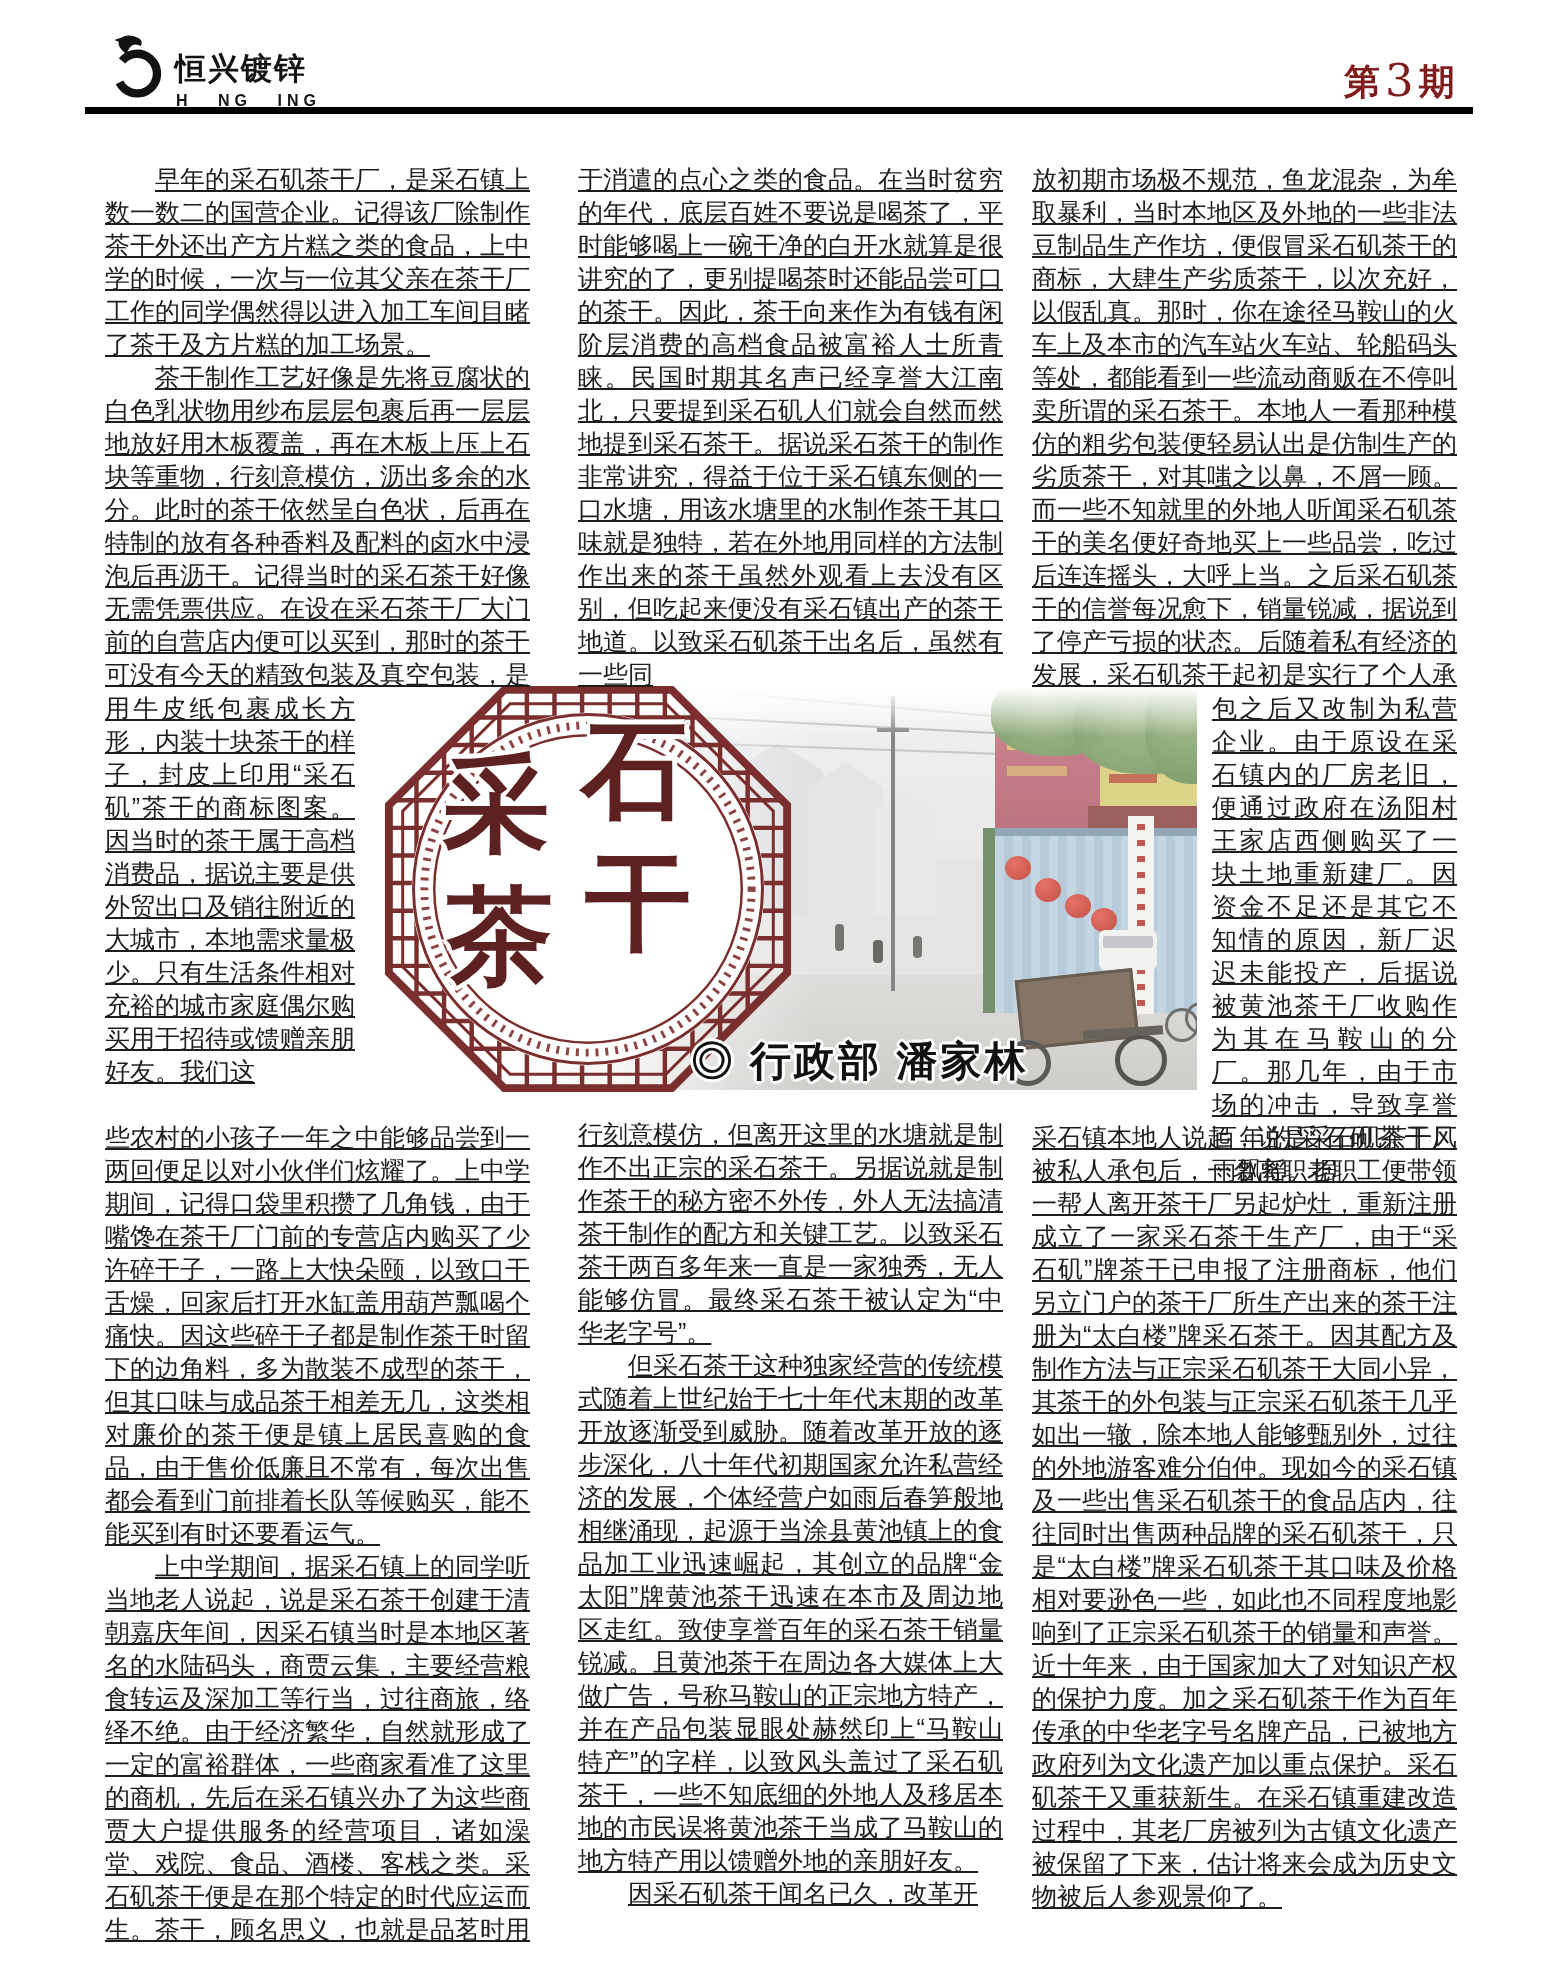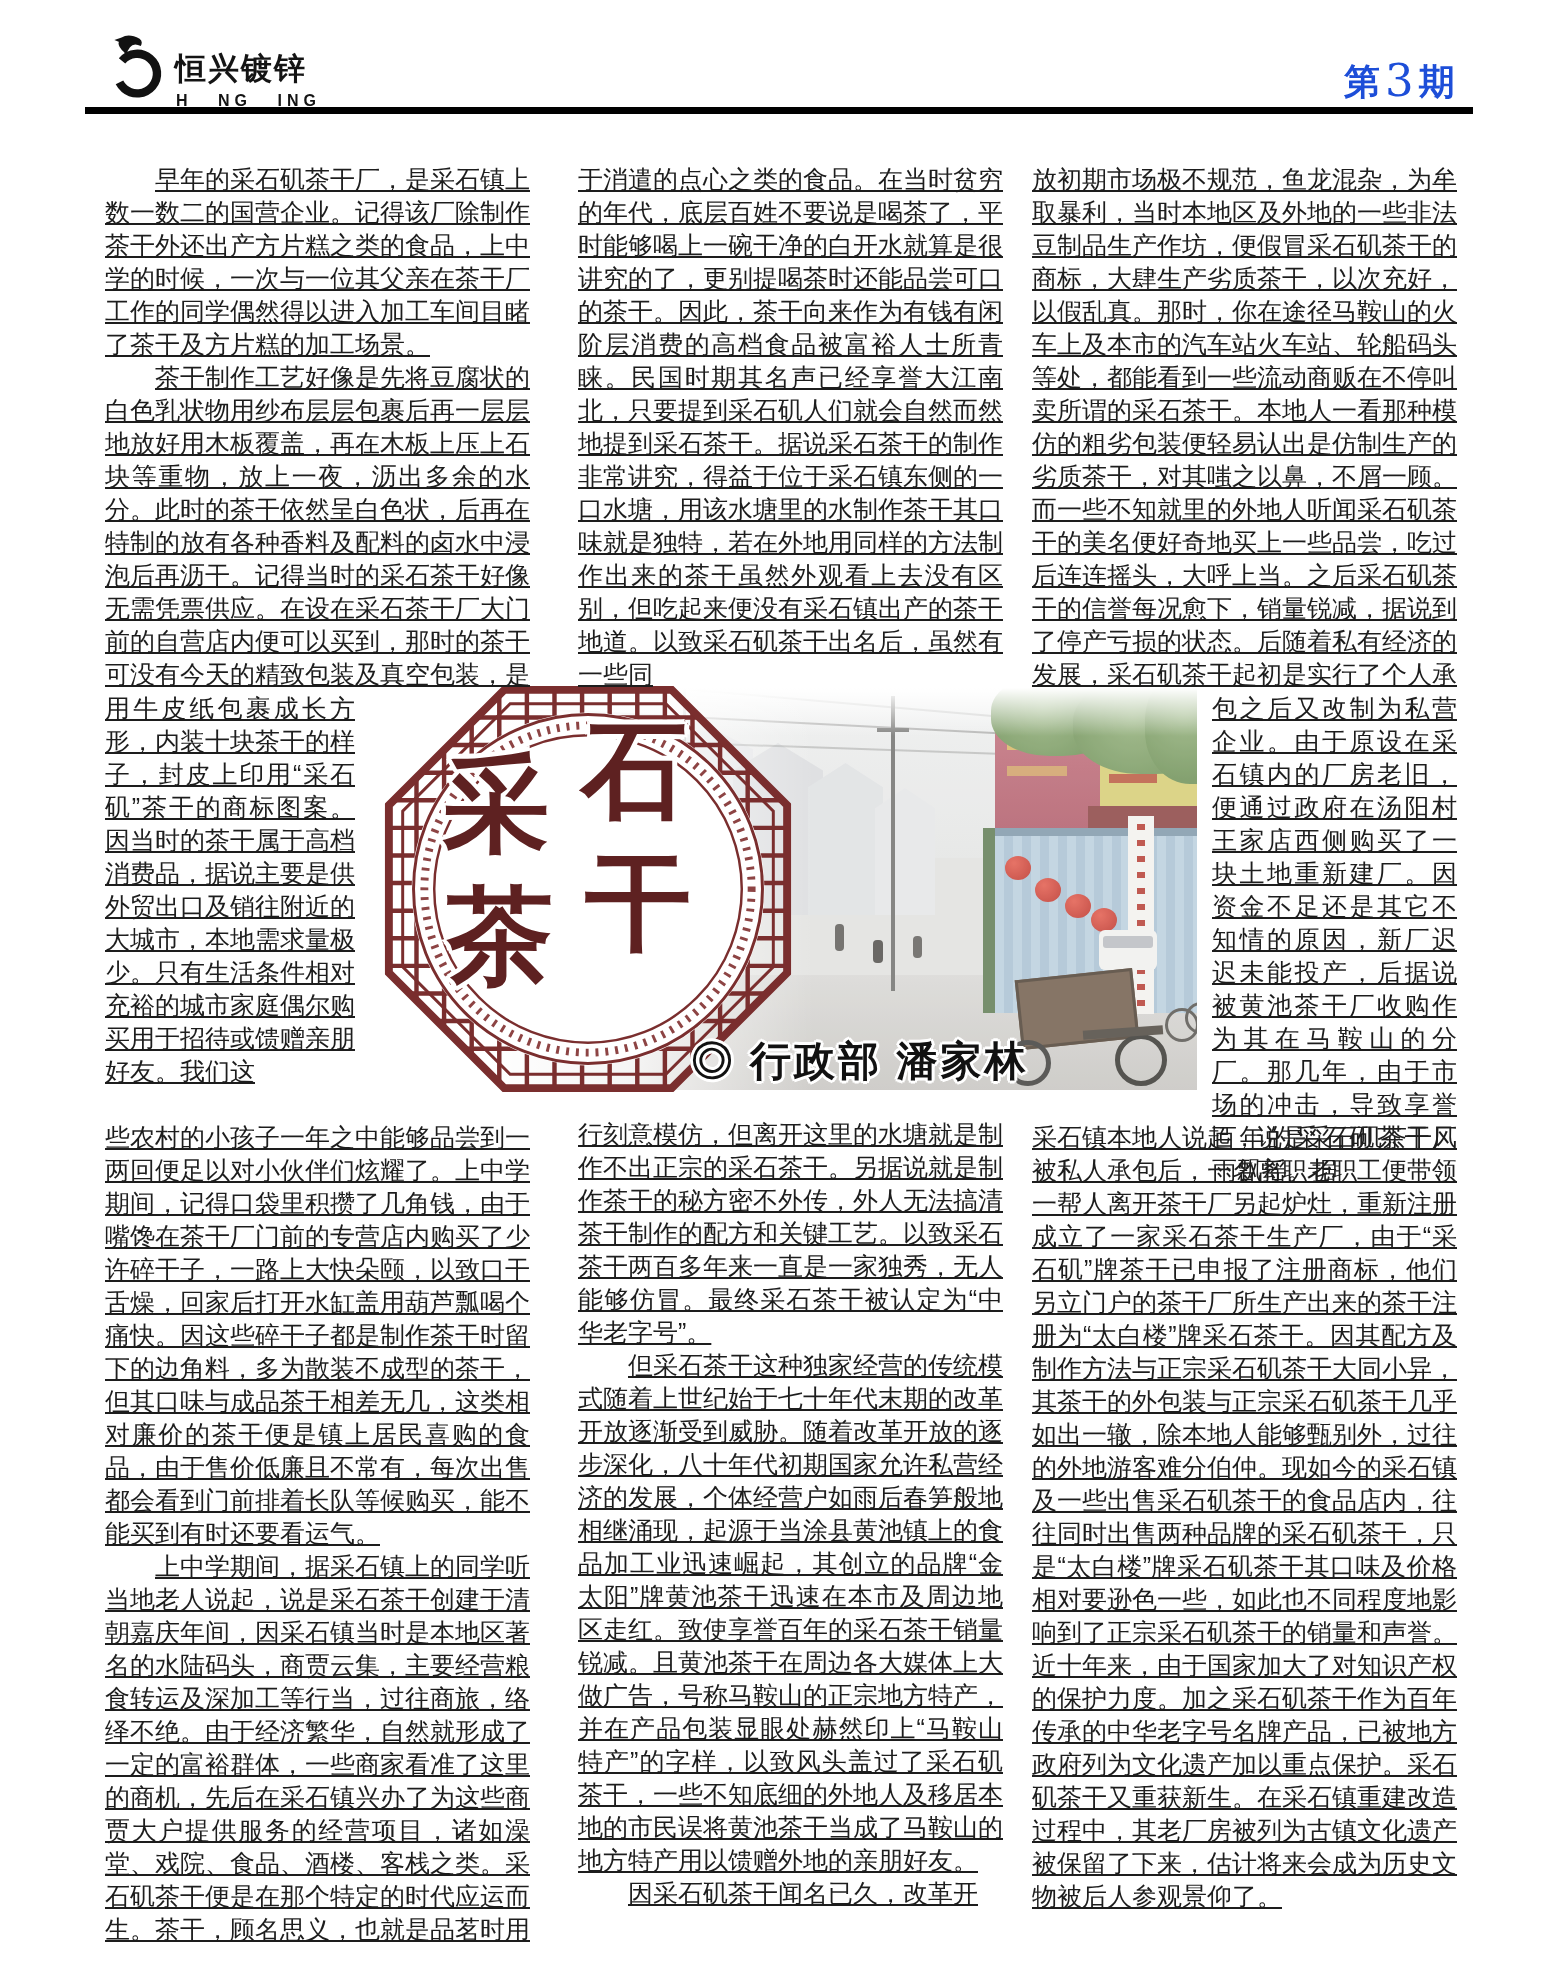--- a/index.html
+++ b/index.html
@@ -4,21 +4,21 @@
 <style>
   html,body{margin:0;padding:0;background:#ffffff;}
   .page{position:relative;width:1557px;height:1976px;background:#ffffff;overflow:hidden;
         font-family:"Liberation Sans",sans-serif;color:#1c1c1c;}
   
   .hdr-logo-icon{position:absolute;left:106px;top:34px;width:60px;height:74px;}
   .hdr-logo-cn{position:absolute;left:175px;top:48px;font-size:31px;font-weight:bold;letter-spacing:2px;color:#141414;}
   .hdr-logo-en{position:absolute;left:176px;top:92px;font-size:16px;font-weight:bold;letter-spacing:5px;word-spacing:16px;color:#141414;}
   .hdr-title{position:absolute;left:600px;top:58px;width:400px;text-align:center;
              font-size:37px;font-weight:bold;letter-spacing:9px;color:#0d0d0d;}
-  .hdr-issue{position:absolute;left:1344px;top:52px;font-size:36px;font-weight:bold;color:#1d4ed8;letter-spacing:3px;}
+  .hdr-issue{position:absolute;left:1344px;top:52px;font-size:36px;font-weight:bold;color:#7f1d1d;letter-spacing:3px;}
   .hdr-issue .num{font-family:"DejaVu Serif",serif;font-size:45px;font-weight:normal;position:relative;top:2px;padding:0 2px;}
   .hdr-rule{position:absolute;left:85px;top:107px;width:1388px;height:7px;background:#000;}
   
   .seg{position:absolute;font-size:25px;line-height:33px;text-align:justify;text-justify:inter-ideograph;color:#1d1d1d;}
   .seg p{margin:0;text-decoration:underline;}
   .seg p.ind{text-indent:2em;}
   
   .photo{position:absolute;left:383px;top:688px;width:814px;height:402px;overflow:hidden;background:#e9eaea;}
   .photo div{position:absolute;}
   .ph-sky{left:0;top:0;width:100%;height:175px;background:linear-gradient(#edeeee,#e3e4e3);}
@@ -138,21 +138,21 @@
     <div class="seal-char sc1">石</div>
     <div class="seal-char sc2">茶</div>
     <div class="seal-char sc3">干</div>
   </div>
 
   <div class="photo-caption">◎ 行政部  潘家林</div>
 
   <div id="columns">
       <div class="seg" style="left: 105px; top: 163px; width: 425px;">
         <p class="ind">早年的采石矶茶干厂，是采石镇上数一数二的国营企业。记得该厂除制作茶干外还出产方片糕之类的食品，上中学的时候，一次与一位其父亲在茶干厂工作的同学偶然得以进入加工车间目睹了茶干及方片糕的加工场景。</p>
-        <p class="ind">茶干制作工艺好像是先将豆腐状的白色乳状物用纱布层层包裹后再一层层地放好用木板覆盖，再在木板上压上石块等重物，放上一夜，沥出多余的水分。此时的茶干依然呈白色状，后再在特制的放有各种香料及配料的卤水中浸泡后再沥干。记得当时的采石茶干好像无需凭票供应。在设在采石茶干厂大门前的自营店内便可以买到，那时的茶干可没有今天的精致包装及真空包装，是</p>
+        <p class="ind">茶干制作工艺好像是先将豆腐状的白色乳状物用纱布层层包裹后再一层层地放好用木板覆盖，再在木板上压上石块等重物，行刻意模仿，沥出多余的水分。此时的茶干依然呈白色状，后再在特制的放有各种香料及配料的卤水中浸泡后再沥干。记得当时的采石茶干好像无需凭票供应。在设在采石茶干厂大门前的自营店内便可以买到，那时的茶干可没有今天的精致包装及真空包装，是</p>
       </div>
       <div class="seg" style="left: 105px; top: 692px; width: 250px;">
         <p>用牛皮纸包裹成长方形，内装十块茶干的样子，封皮上印用“采石矶”茶干的商标图案。因当时的茶干属于高档消费品，据说主要是供外贸出口及销往附近的大城市，本地需求量极少。只有生活条件相对充裕的城市家庭偶尔购买用于招待或馈赠亲朋好友。我们这</p>
       </div>
       <div class="seg" style="left: 105px; top: 1121px; width: 425px;">
         <p>些农村的小孩子一年之中能够品尝到一两回便足以对小伙伴们炫耀了。上中学期间，记得口袋里积攒了几角钱，由于嘴馋在茶干厂门前的专营店内购买了少许碎干子，一路上大快朵颐，以致口干舌燥，回家后打开水缸盖用葫芦瓢喝个痛快。因这些碎干子都是制作茶干时留下的边角料，多为散装不成型的茶干，但其口味与成品茶干相差无几，这类相对廉价的茶干便是镇上居民喜购的食品，由于售价低廉且不常有，每次出售都会看到门前排着长队等候购买，能不能买到有时还要看运气。</p>
         <p class="ind">上中学期间，据采石镇上的同学听当地老人说起，说是采石茶干创建于清朝嘉庆年间，因采石镇当时是本地区著名的水陆码头，商贾云集，主要经营粮食转运及深加工等行当，过往商旅，络绎不绝。由于经济繁华，自然就形成了一定的富裕群体，一些商家看准了这里的商机，先后在采石镇兴办了为这些商贾大户提供服务的经营项目，诸如澡堂、戏院、食品、酒楼、客栈之类。采石矶茶干便是在那个特定的时代应运而生。茶干，顾名思义，也就是品茗时用</p>
       </div>
       <div class="seg" style="left: 578px; top: 163px; width: 425px;">
         <p>于消遣的点心之类的食品。在当时贫穷的年代，底层百姓不要说是喝茶了，平时能够喝上一碗干净的白开水就算是很讲究的了，更别提喝茶时还能品尝可口的茶干。因此，茶干向来作为有钱有闲阶层消费的高档食品被富裕人士所青睐。民国时期其名声已经享誉大江南北，只要提到采石矶人们就会自然而然地提到采石茶干。据说采石茶干的制作非常讲究，得益于位于采石镇东侧的一口水塘，用该水塘里的水制作茶干其口味就是独特，若在外地用同样的方法制作出来的茶干虽然外观看上去没有区别，但吃起来便没有采石镇出产的茶干地道。以致采石矶茶干出名后，虽然有一些同</p>

